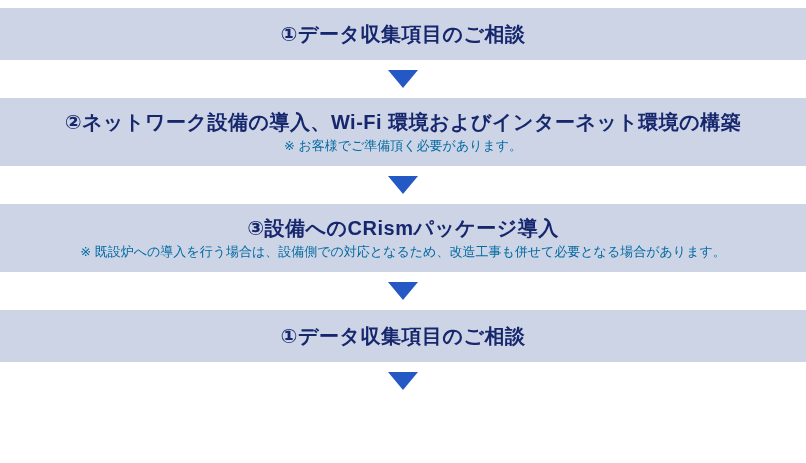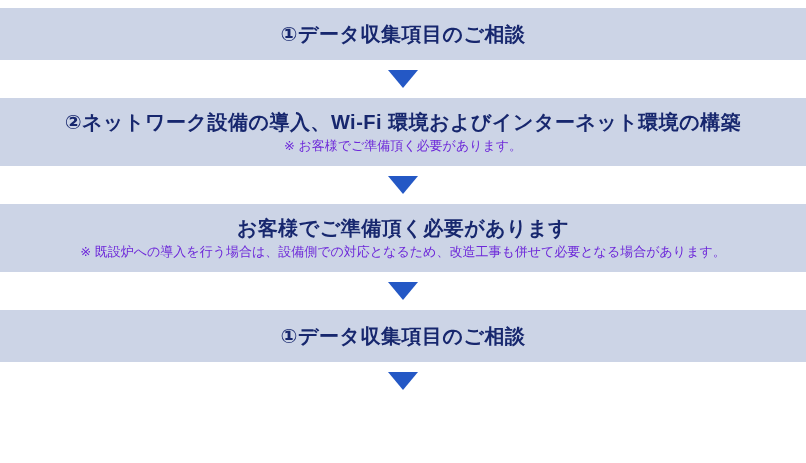--- a/index.html
+++ b/index.html
@@ -32,21 +32,21 @@
   .h-single { height: 52px; }
   .h-double { height: 68px; }
   .step-title {
     color: #17276e;
     font-size: 20px;
     font-weight: bold;
     line-height: 1.3;
     letter-spacing: 0.5px;
   }
   .step-note {
-    color: #6d28d9;
+    color: #0369a1;
     font-size: 13px;
     line-height: 1.4;
     margin-top: 2px;
   }
   .arrow-row {
     height: 38px;
     display: flex;
     justify-content: center;
     align-items: center;
     background: #ffffff;
@@ -75,21 +75,21 @@
   <div class="step-banner h-double">
     <div class="step-title">②ネットワーク設備の導入、Wi-Fi 環境およびインターネット環境の構築</div>
     <div class="step-note">※ お客様でご準備頂く必要があります。</div>
   </div>
 
   <div class="arrow-row">
     <div class="down-arrow"></div>
   </div>
 
   <div class="step-banner h-double">
-    <div class="step-title">お客様でご準備頂く必要があります</div>
+    <div class="step-title">③設備へのCRismパッケージ導入</div>
     <div class="step-note">※ 既設炉への導入を行う場合は、設備側での対応となるため、改造工事も併せて必要となる場合があります。</div>
   </div>
 
   <div class="arrow-row">
     <div class="down-arrow"></div>
   </div>
 
   <div class="step-banner h-single">
     <div class="step-title">①データ収集項目のご相談</div>
   </div>

